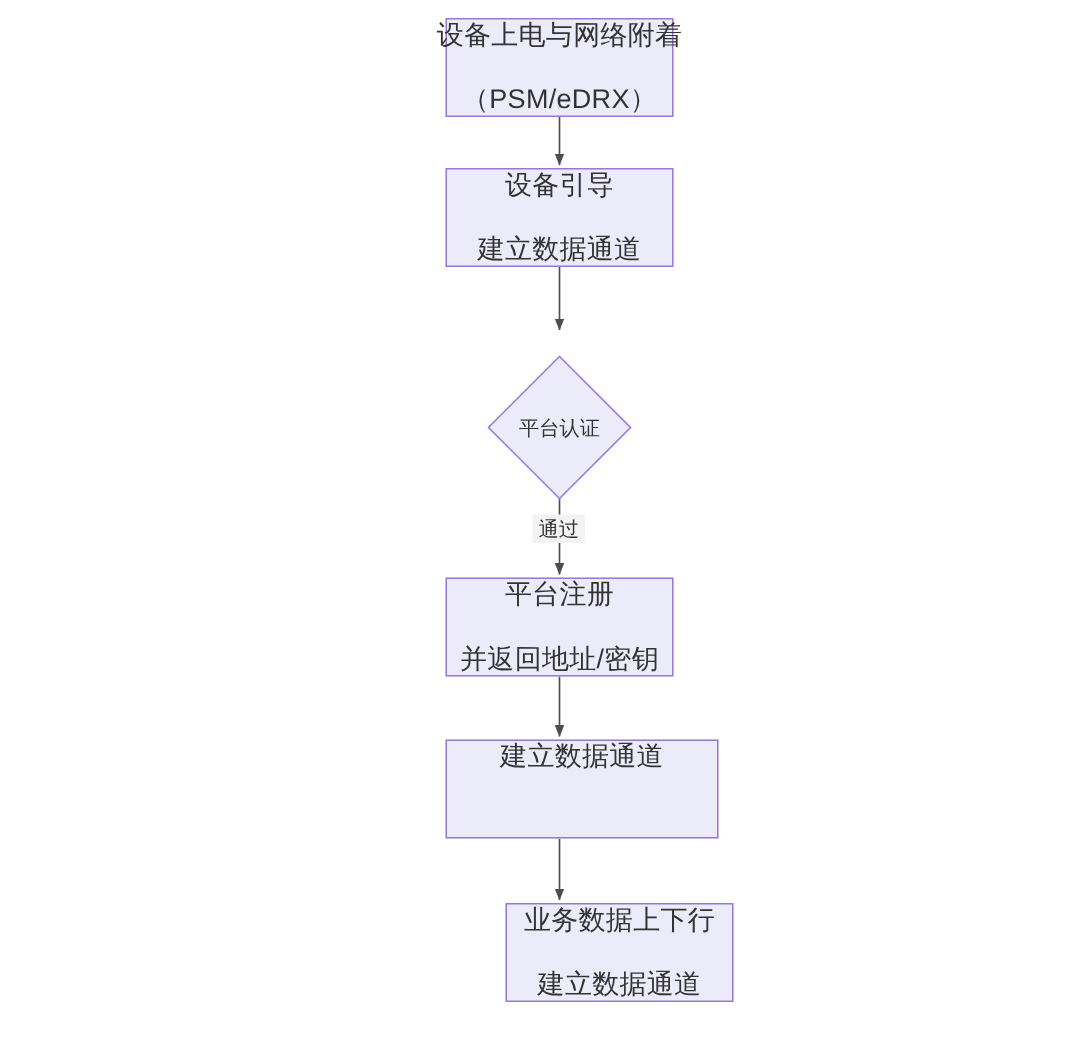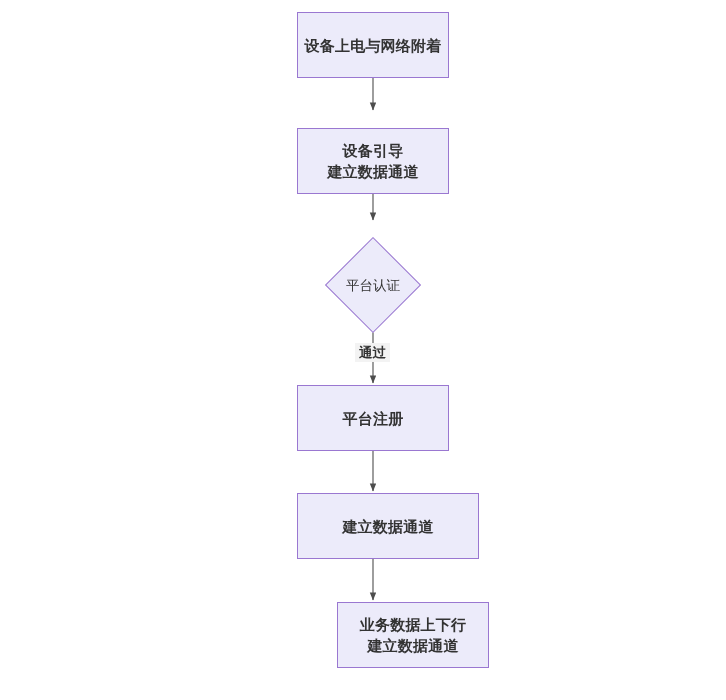--- a/index.html
+++ b/index.html
@@ -35,27 +35,26 @@
 
   .node {
     position: absolute;
     z-index: 2;
     box-sizing: border-box;
     background: #ecebfa;
     border: 1px solid #9a77d1;
     display: flex;
     flex-direction: column;
     align-items: center;
-    justify-content: center;
+    justify-content: space-between;
     color: #333333;
-    font-size: 15px;
+    font-size: 18px;
     line-height: 21px;
     text-align: center;
     letter-spacing: 0.2px;
-    font-weight: bold;
   }
 
   .node .line {
     display: block;
     white-space: nowrap;
   }
 
   
   .decision-wrap {
     position: absolute;
@@ -119,36 +118,38 @@
       <line x1="373" y1="78" x2="373" y2="110" marker-end="url(#arrowhead)"></line>
       <line x1="373" y1="178" x2="373" y2="220" marker-end="url(#arrowhead)"></line>
       <line x1="373" y1="318" x2="373" y2="383" marker-end="url(#arrowhead)"></line>
       <line x1="373" y1="451" x2="373" y2="491" marker-end="url(#arrowhead)"></line>
       <line x1="373" y1="559" x2="373" y2="600" marker-end="url(#arrowhead)"></line>
     </g>
   </svg>
 
   <div class="node" style="left:297px; top:12px; width:152px; height:66px;">
     <span class="line">设备上电与网络附着</span>
+    <span class="line">（PSM/eDRX）</span>
   </div>
 
-  <div class="node" style="left:297px; top:128px; width:152px; height:66px;">
+  <div class="node" style="left:297px; top:112px; width:152px; height:66px;">
     <span class="line">设备引导</span>
     <span class="line">建立数据通道</span>
   </div>
 
   <div class="decision-wrap" style="left:325px; top:237px;">
     <div class="decision-shape"></div>
     <div class="decision-label">平台认证</div>
   </div>
 
-  <div class="edge-label" style="left:355px; top:343px;font-weight:bold;">通过</div>
+  <div class="edge-label" style="left:355px; top:343px;">通过</div>
 
   <div class="node" style="left:297px; top:385px; width:152px; height:66px;">
     <span class="line">平台注册</span>
+    <span class="line">并返回地址/密钥</span>
   </div>
 
   <div class="node" style="left:297px; top:493px; width:182px; height:66px;">
     <span class="line">建立数据通道</span>
   </div>
 
   <div class="node" style="left:297px; top:602px; width:152px; height:66px;margin-left:40px;">
     <span class="line">业务数据上下行</span>
     <span class="line">建立数据通道</span>
   </div>

